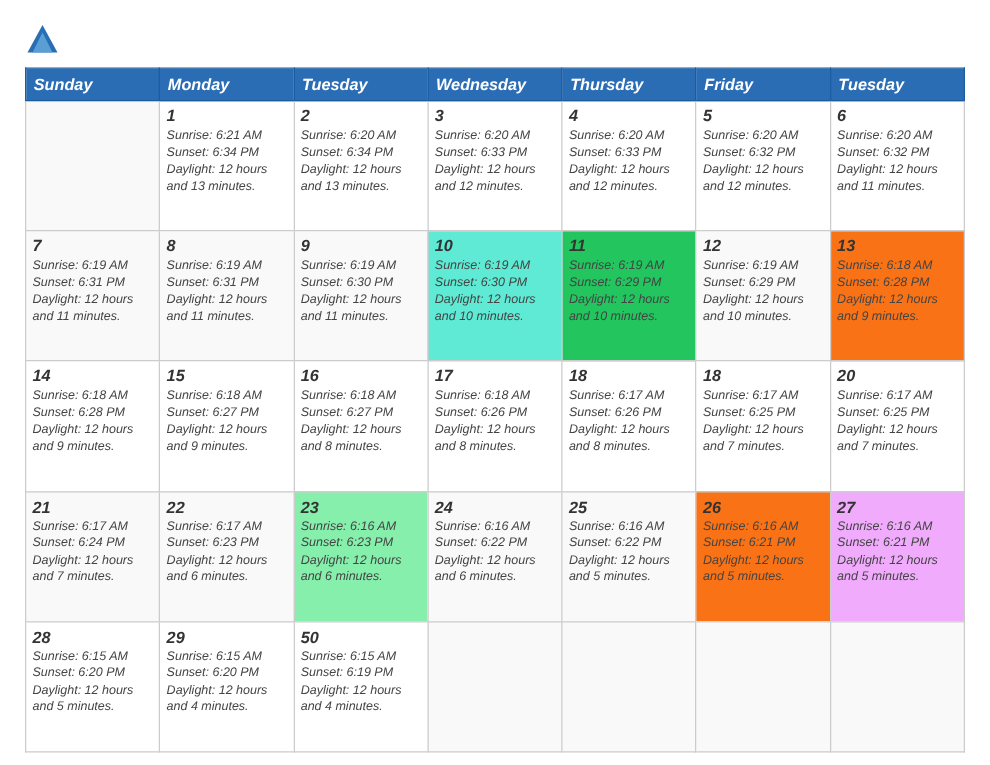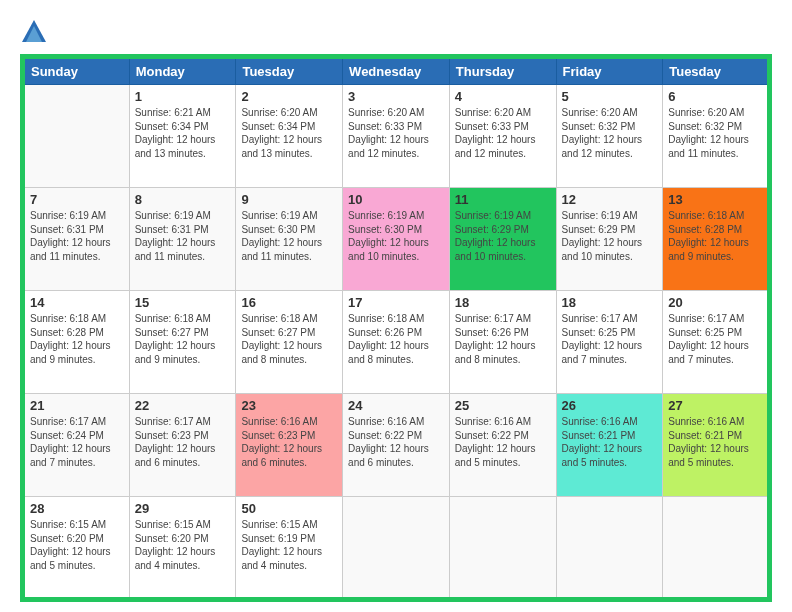--- a/index.html
+++ b/index.html
@@ -48,24 +48,25 @@
       font-size: 32px;
       color: #333;
       font-weight: normal;
     }
     .location {
       font-size: 14px;
       color: #555;
     }
     .calendar {
       flex: 1;
-      border: 5px solid #22c55e;
+      border: 1px solid #22c55e;
       border-collapse: collapse;
       width: 100%;
       table-layout: fixed;
+      font-style: italic;
     }
     .calendar th {
       background-color: #2a6db5;
       color: #fff;
       text-align: left;
       padding: 5px 6px;
       font-size: 13px;
       font-weight: bold;
       border: 1px solid #1a5da0;
     }
@@ -186,21 +187,21 @@
 Daylight: 12 hours
 and 11 minutes.</div>
           </td>
           <td style="background: rgb(249, 249, 249);">
             <div class="day-num">9</div>
             <div class="cell-info" style="white-space: pre-line;">Sunrise: 6:19 AM
 Sunset: 6:30 PM
 Daylight: 12 hours
 and 11 minutes.</div>
           </td>
-          <td style="background: #f9a8d4;">
+          <td style="background: #5eead4;">
             <div class="day-num">10</div>
             <div class="cell-info" style="white-space: pre-line;">Sunrise: 6:19 AM
 Sunset: 6:30 PM
 Daylight: 12 hours
 and 10 minutes.</div>
           </td>
           <td style="background: #22c55e;">
             <div class="day-num">11</div>
             <div class="cell-info" style="white-space: pre-line;">Sunrise: 6:19 AM
 Sunset: 6:29 PM
@@ -281,49 +282,49 @@
 Daylight: 12 hours
 and 7 minutes.</div>
           </td>
           <td style="background: rgb(249, 249, 249);">
             <div class="day-num">22</div>
             <div class="cell-info" style="white-space: pre-line;">Sunrise: 6:17 AM
 Sunset: 6:23 PM
 Daylight: 12 hours
 and 6 minutes.</div>
           </td>
-          <td style="background: #fca5a5;">
+          <td style="background: #86efac;">
             <div class="day-num">23</div>
             <div class="cell-info" style="white-space: pre-line;">Sunrise: 6:16 AM
 Sunset: 6:23 PM
 Daylight: 12 hours
 and 6 minutes.</div>
           </td>
           <td style="background: rgb(249, 249, 249);">
             <div class="day-num">24</div>
             <div class="cell-info" style="white-space: pre-line;">Sunrise: 6:16 AM
 Sunset: 6:22 PM
 Daylight: 12 hours
 and 6 minutes.</div>
           </td>
           <td style="background: rgb(249, 249, 249);">
             <div class="day-num">25</div>
             <div class="cell-info" style="white-space: pre-line;">Sunrise: 6:16 AM
 Sunset: 6:22 PM
 Daylight: 12 hours
 and 5 minutes.</div>
           </td>
-          <td style="background: #5eead4;">
+          <td style="background: #f97316;">
             <div class="day-num">26</div>
             <div class="cell-info" style="white-space: pre-line;">Sunrise: 6:16 AM
 Sunset: 6:21 PM
 Daylight: 12 hours
 and 5 minutes.</div>
           </td>
-          <td style="background: #bef264;">
+          <td style="background: #f0abfc;">
             <div class="day-num">27</div>
             <div class="cell-info" style="white-space: pre-line;">Sunrise: 6:16 AM
 Sunset: 6:21 PM
 Daylight: 12 hours
 and 5 minutes.</div>
           </td>
         </tr>
         <tr>
           <td>
             <div class="day-num">28</div>

